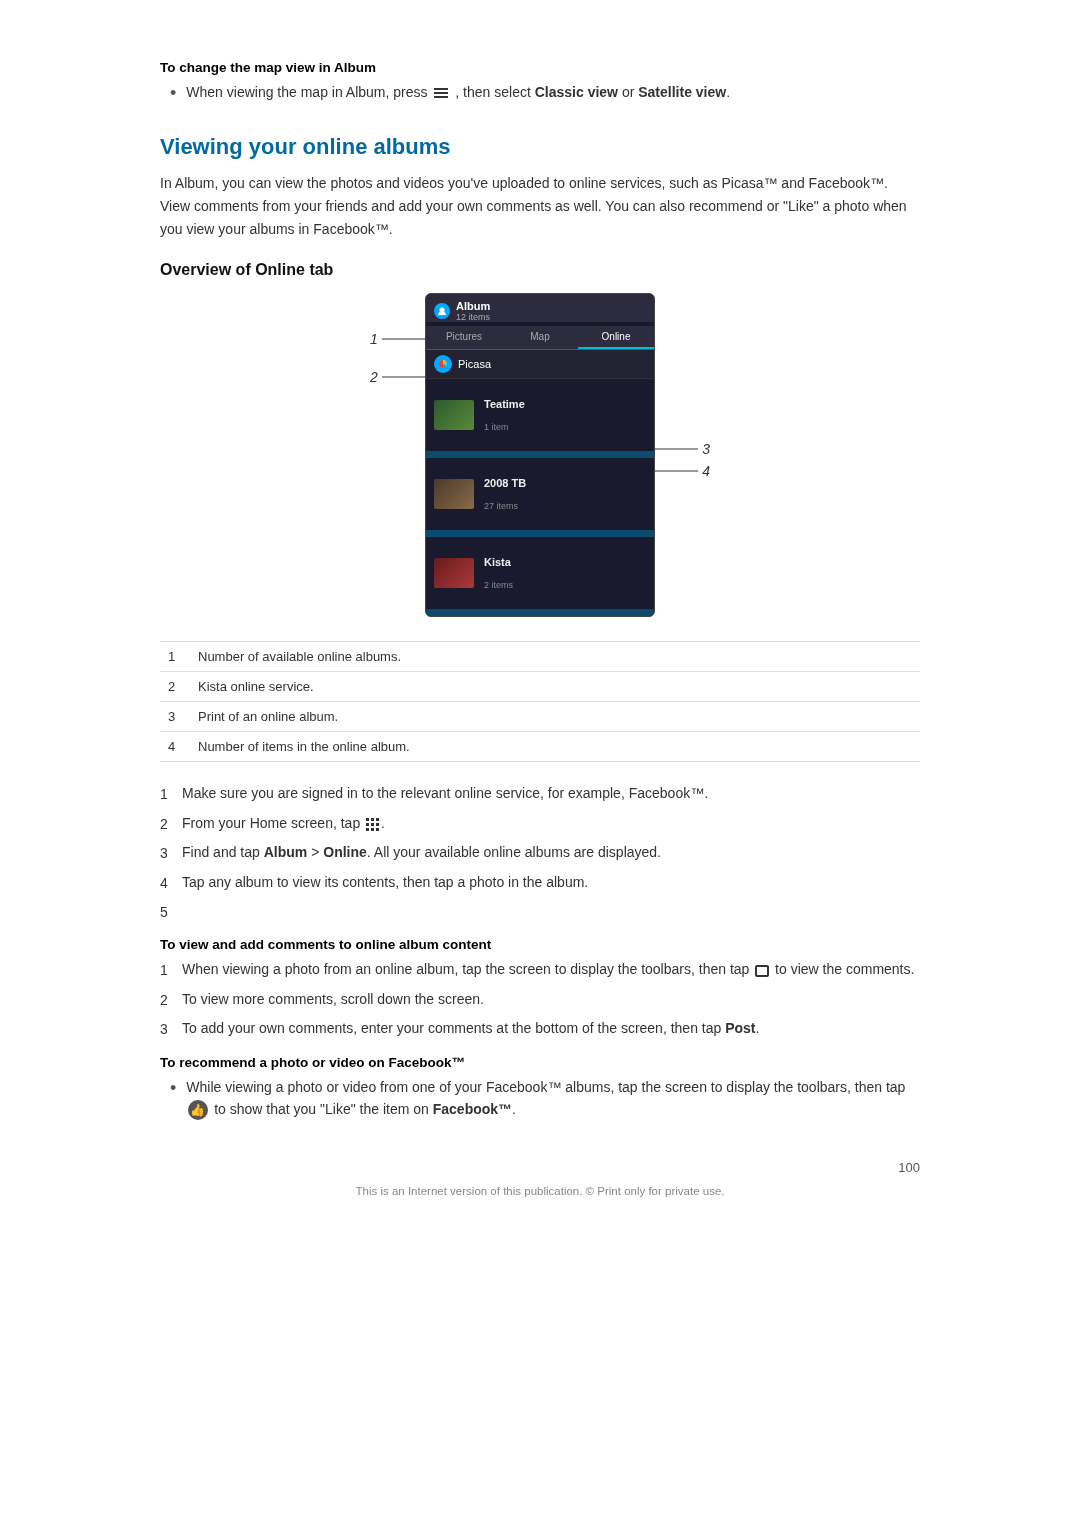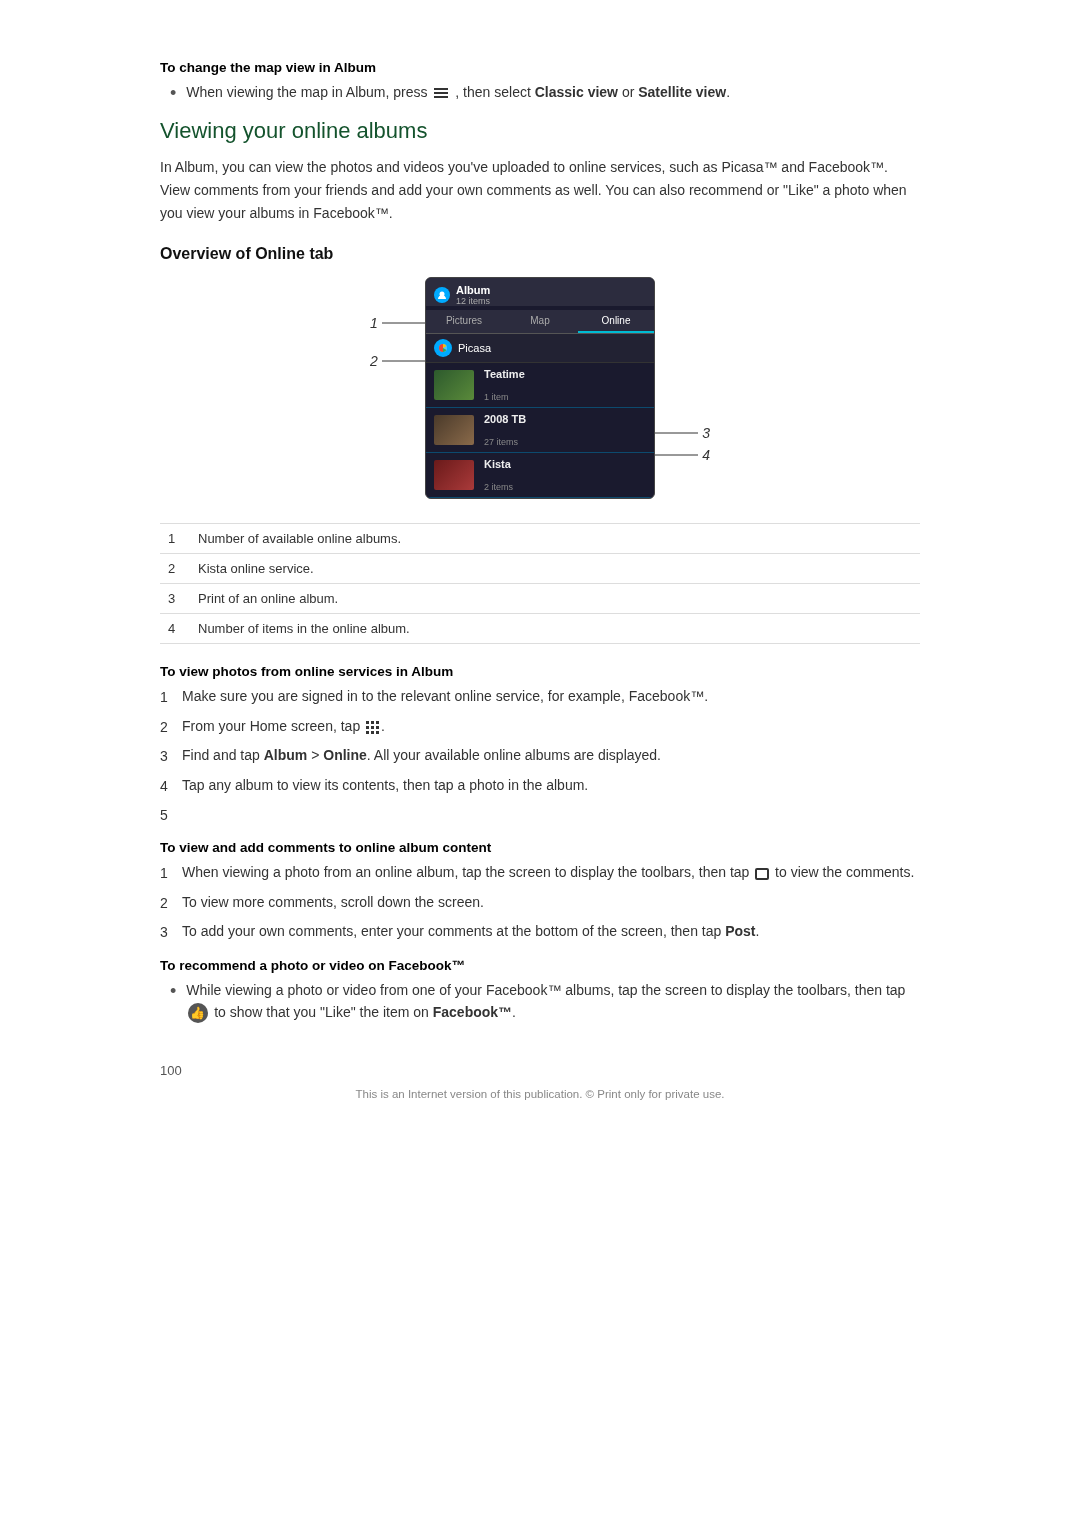--- a/index.html
+++ b/index.html
@@ -34,23 +34,23 @@
       line-height: 1.4;
     }
 
     .bullet-text {
       line-height: 1.6;
       font-size: 14px;
     }
 
     .section-heading {
       font-size: 22px;
-      font-weight: normal;
-      margin: 12px 0 12px 0;
-      color: #14532d;
+      font-weight: bold;
+      margin: 28px 0 12px 0;
+      color: #0369a1;
     }
 
     .section-desc {
       font-size: 14px;
       line-height: 1.65;
       margin-bottom: 20px;
       color: #333;
     }
 
     .sub-heading {
@@ -132,22 +132,22 @@
     }
 
     .service-name {
       color: #fff;
       font-size: 11px;
     }
 
     .album-item {
       display: flex;
       align-items: center;
-      padding: 5px 8px;
-      border-bottom: 1px solid #0c4a6e;
+      padding: 19px 8px;
+      border-bottom: 7px solid #0c4a6e;
       position: relative;
     }
 
     .album-thumb {
       width: 40px;
       height: 30px;
       background: #3a5a3a;
       margin-right: 10px;
       flex-shrink: 0;
       border-radius: 2px;
@@ -230,21 +230,21 @@
     }
 
     .num-label {
       min-width: 22px;
       font-size: 14px;
       color: #333;
       padding-top: 1px;
     }
 
     .page-footer {
-      text-align: left;
+      text-align: right;
       margin-top: 40px;
       font-size: 13px;
       color: #555;
     }
 
     .footer-note {
       text-align: center;
       font-size: 11.5px;
       color: #888;
       margin-top: 10px;
@@ -400,21 +400,20 @@
       <td>Print of an online album.</td>
     </tr>
     <tr>
       <td class="legend-num">4</td>
       <td>Number of items in the online album.</td>
     </tr>
   </tbody>
     </table>
 
   <div>
-    <div class="section-tip-title">To view photos from online services in Album</div>
     <ul class="numbered-list">
       <li>
         <span class="num-label">1</span>
         <span>Make sure you are signed in to the relevant online service, for example, Facebook™.</span>
       </li>
       <li>
         <span class="num-label">2</span>
         <span>From your Home screen, tap
           <span style="display:inline-grid;grid-template-columns:1fr 1fr 1fr;gap:2px;margin:0 2px;vertical-align:middle;">
             <span style="width:3px;height:3px;background:#333;display:block;"></span>

